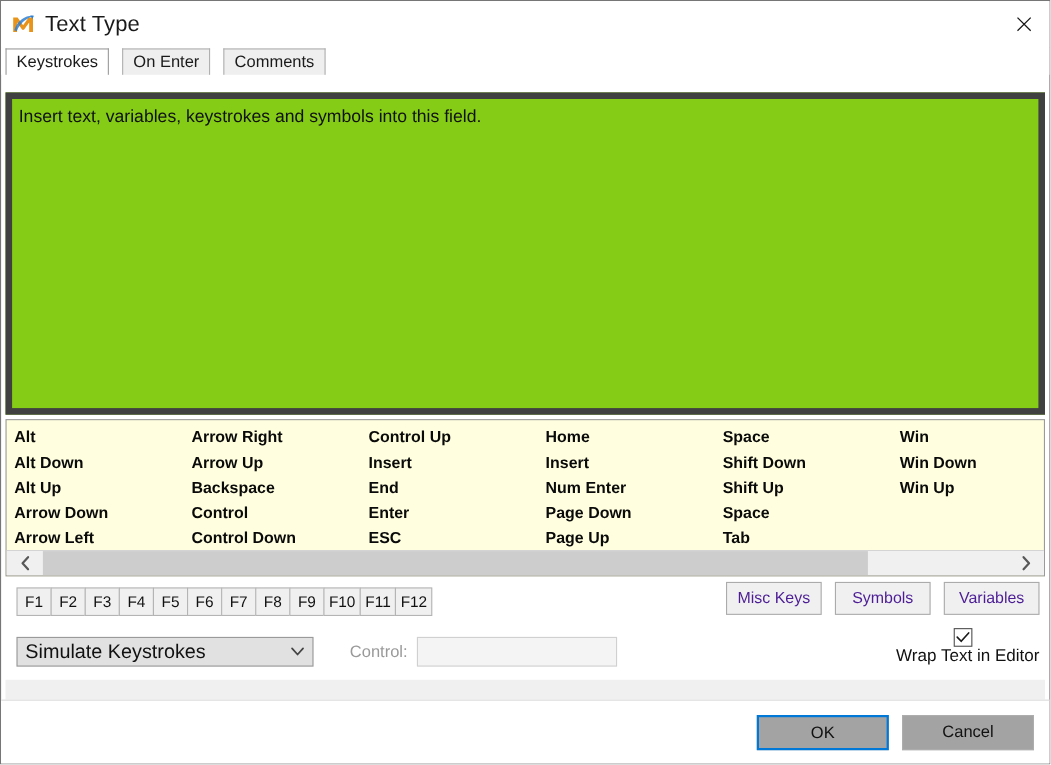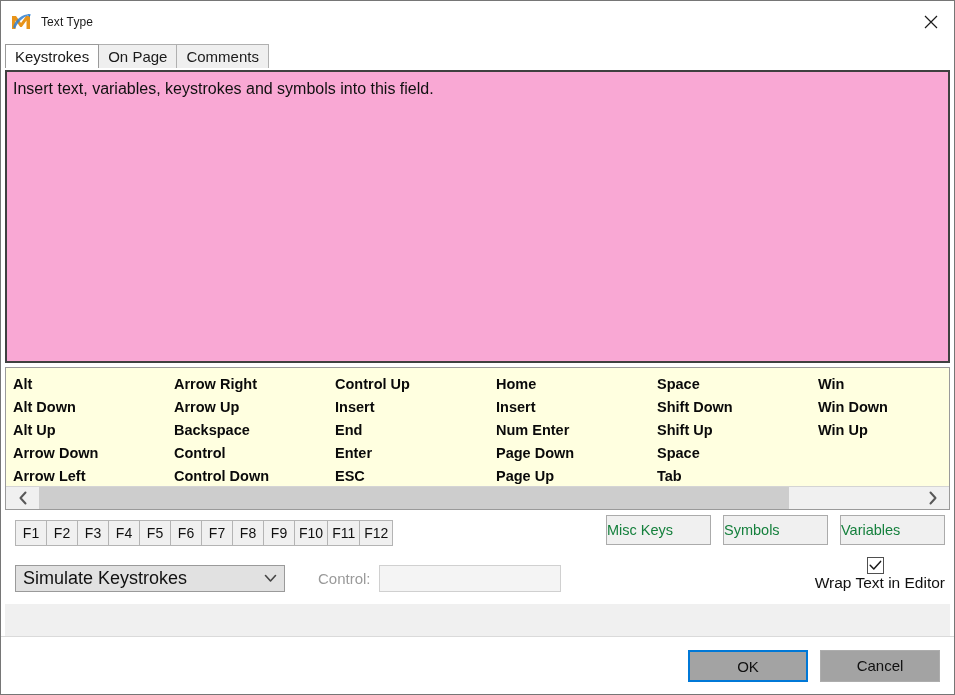--- a/index.html
+++ b/index.html
@@ -39,21 +39,21 @@
     position: relative;
   }
   .app-icon {
     width: 22px;
     height: 22px;
     flex: 0 0 22px;
     position: relative;
     margin-right: 9px;
   }
   .title-text {
-    font-size: 12px;
+    font-size: 20px;
     color: #1a1a1a;
     letter-spacing: 0.1px;
   }
   .close-btn {
     position: absolute;
     right: 0;
     top: 0;
     width: 46px;
     height: 41px;
     display: flex;
@@ -66,20 +66,21 @@
   
   .tabstrip {
     flex: 0 0 25px;
     height: 25px;
     display: flex;
     align-items: flex-end;
     padding-left: 4px;
     box-sizing: border-box;
     background: #ffffff;
     position: relative;
+    gap: 13px;
   }
   .tab {
     height: 24px;
     line-height: 23px;
     padding: 0 9px;
     font-size: 15px;
     box-sizing: border-box;
     border: 1px solid #b0b0b0;
     border-bottom: none;
     background: #efefef;
@@ -91,25 +92,25 @@
   .tab.active {
     background: #ffffff;
     border-color: #9a9a9a;
     position: relative;
     z-index: 3;
     font-weight: 400;
   }
 
   
   .editor-wrap {
-    margin: 2px 4px 0 4px;
+    margin: 16px 4px 0 4px;
     flex: 0 0 293px;
     box-sizing: border-box;
-    border: 2px solid #404040;
-    background: #f9a8d4;
+    border: 6px solid #404040;
+    background: #84cc16;
     overflow: hidden;
     position: relative;
   }
   .editor-text {
     padding: 7px 6px 0 6px;
     font-size: 16px;
     color: #111111;
     line-height: 1.25;
     white-space: pre-wrap;
   }
@@ -209,26 +210,26 @@
     cursor: default;
   }
   .side-buttons {
     position: absolute;
     right: 5px;
     top: 0;
     display: flex;
     gap: 12px;
   }
   .side-btn {
-    width: 105px;
+    width: 87px;
     height: 30px;
     line-height: 28px;
-    text-align: left;
+    text-align: center;
     font-size: 14.5px;
-    color: #15803d;
+    color: #4c1d95;
     background: #f0f0f0;
     border: 1px solid #ababab;
     box-sizing: border-box;
     cursor: default;
   }
 
   
   .mode-row {
     flex: 0 0 44px;
     margin: 5px 4px 0 4px;
@@ -359,21 +360,21 @@
     <div class="title-text">Text Type</div>
     <div class="close-btn">
       <svg width="14" height="14" viewBox="0 0 14 14">
         <path d="M1 1 L13 13 M13 1 L1 13" stroke="#1a1a1a" stroke-width="1.2" fill="none"></path>
       </svg>
     </div>
   </div>
 
   <div class="tabstrip">
     <div class="tab active">Keystrokes</div>
-    <div class="tab">On Page</div>
+    <div class="tab">On Enter</div>
     <div class="tab">Comments</div>
   </div>
 
   <div class="editor-wrap">
     <div class="editor-text">Insert text, variables, keystrokes and symbols into this field.</div>
   </div>
 
   <div class="keyword-panel">
     <div class="keyword-cols">
       <div class="kw-col">

